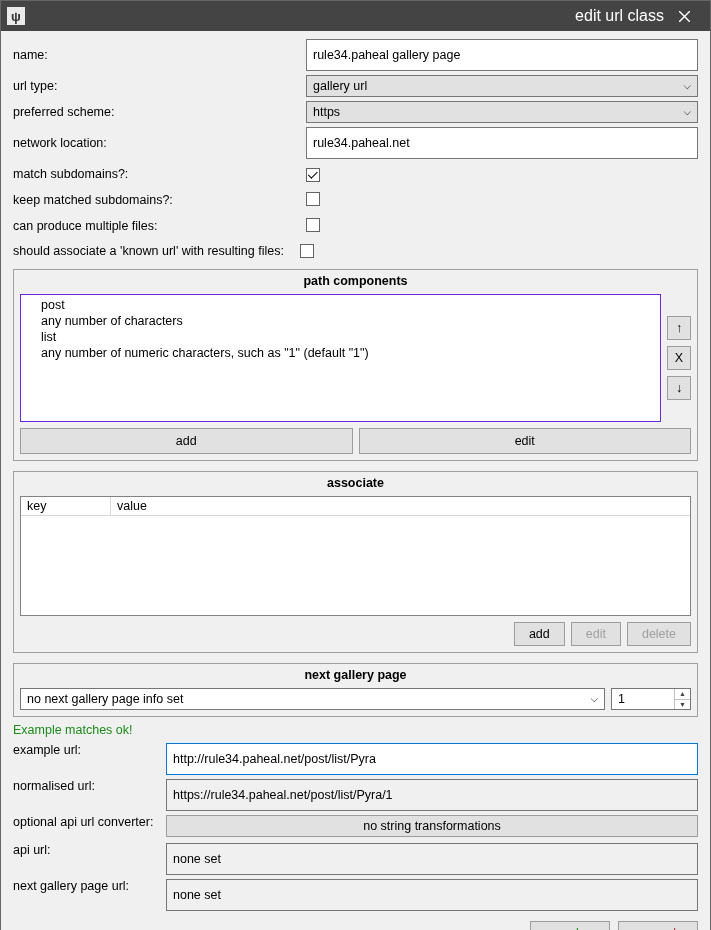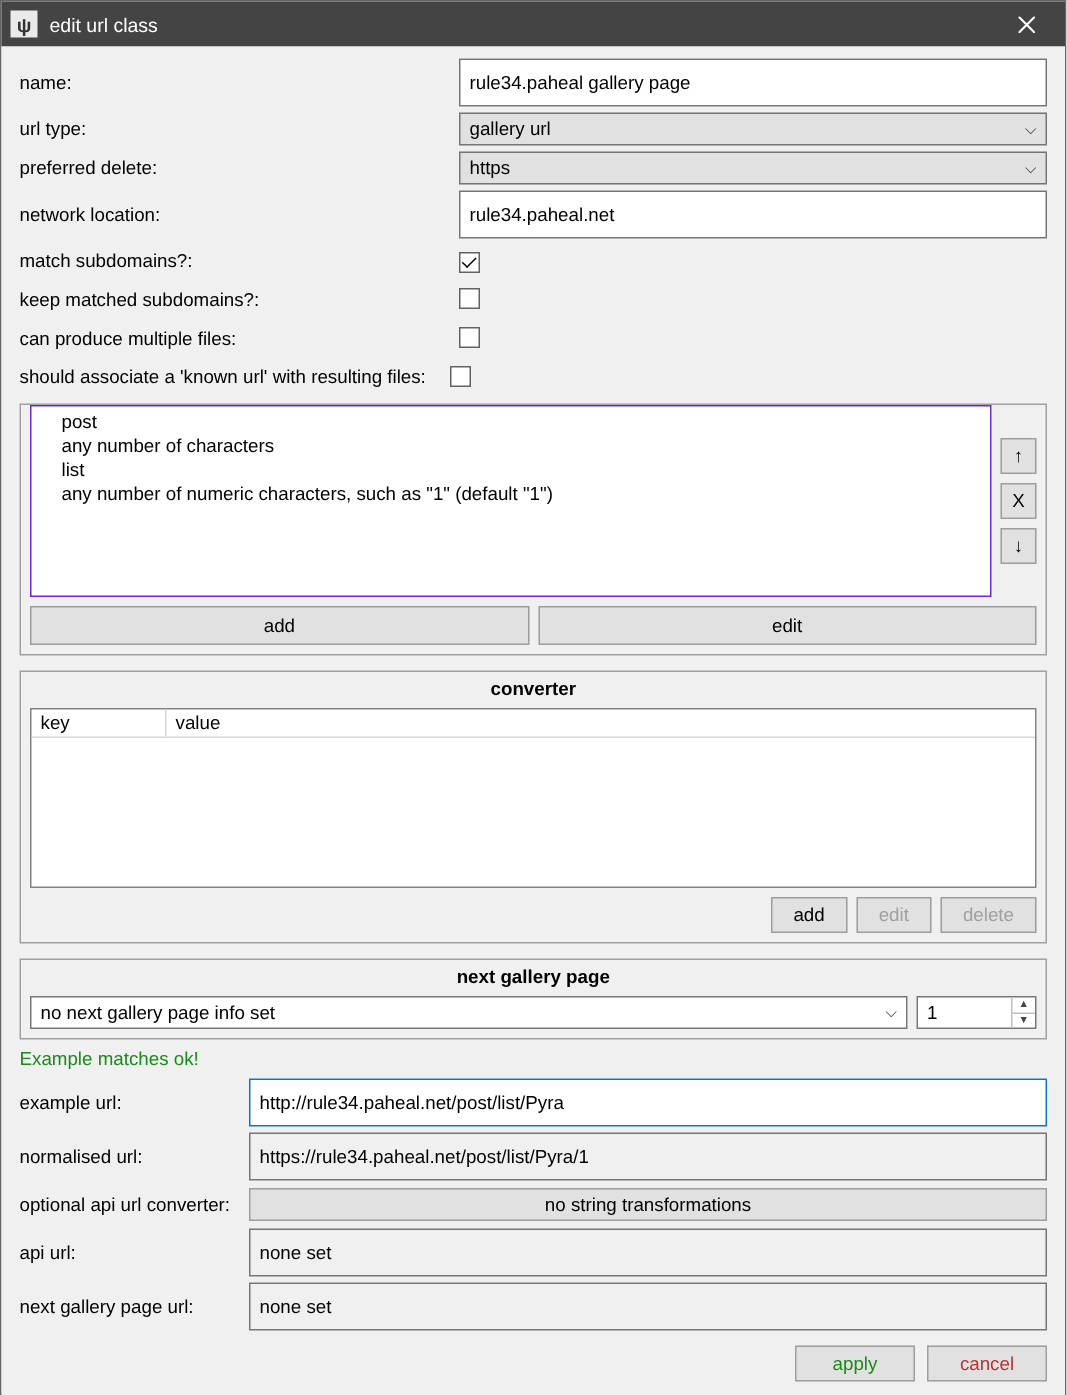--- a/index.html
+++ b/index.html
@@ -33,21 +33,21 @@
     height: 18px;
     background: #eaeaea;
     color: #333;
     display: inline-flex;
     align-items: center;
     justify-content: center;
     font-weight: bold;
     font-size: 13px;
     margin-right: 8px;
   }
-  .titlebar .title-text { flex: 1; font-size: 13px; }
+  .titlebar .title-text { flex: 1; font-size: 16px; text-align: right; }
   .titlebar .close {
     width: 40px;
     height: 30px;
     display: flex;
     align-items: center;
     justify-content: center;
   }
   .titlebar .close svg { width: 11px; height: 11px; }
 
   .body {
@@ -63,21 +63,20 @@
     display: flex;
     align-items: center;
     min-height: 22px;
     gap: 8px;
   }
   .row .lbl { flex: 0 0 285px; }
   .row .ctl { flex: 1; }
 
   .row2 {
     display: flex;
-    align-items: center;
     min-height: 24px;
     gap: 8px;
   }
   .row2 .lbl2 { flex: 0 0 145px; }
   .row2 .ctl2 { flex: 1; }
 
   input[type=text].field, .readonly-field {
     width: 100%;
     height: 22px;
     border: 1px solid #767676;
@@ -289,21 +288,21 @@
       <div class="lbl">url type:</div>
       <div class="ctl">
         <div class="select">
           <span>gallery url</span>
           <span class="chev">⌵</span>
         </div>
       </div>
     </div>
 
     <div class="row">
-      <div class="lbl">preferred delete:</div>
+      <div class="lbl">preferred scheme:</div>
       <div class="ctl">
         <div class="select">
           <span>https</span>
           <span class="chev">⌵</span>
         </div>
       </div>
     </div>
 
     <div class="row">
       <div class="lbl">network location:</div>
@@ -324,20 +323,21 @@
       <div class="lbl">can produce multiple files:</div>
       <div class="ctl"><span class="checkbox"></span></div>
     </div>
 
     <div class="assoc-row">
       <span>should associate a 'known url' with resulting files:</span>
       <span class="checkbox"></span>
     </div>
 
     <div class="section" style="margin-top:4px;">
+      <div class="section-header">path components</div>
       <div class="section-body">
         <div class="path-area">
           <div class="listbox">
             <div>post</div>
             <div>any number of characters</div>
             <div>list</div>
             <div>any number of numeric characters, such as "1" (default "1")</div>
           </div>
           <div class="side-btns">
             <div class="side-btn">↑</div>
@@ -346,21 +346,21 @@
           </div>
         </div>
         <div class="two-btn-row">
           <div class="btn wide">add</div>
           <div class="btn wide">edit</div>
         </div>
       </div>
     </div>
 
     <div class="section" style="margin-top:6px;">
-      <div class="section-header">converter</div>
+      <div class="section-header">associate</div>
       <div class="section-body">
         <div class="param-table">
           <div class="param-header">
             <div class="col key">key</div>
             <div class="col val">value</div>
           </div>
         </div>
         <div class="param-btn-row">
           <div class="btn">add</div>
           <div class="btn disabled">edit</div>

